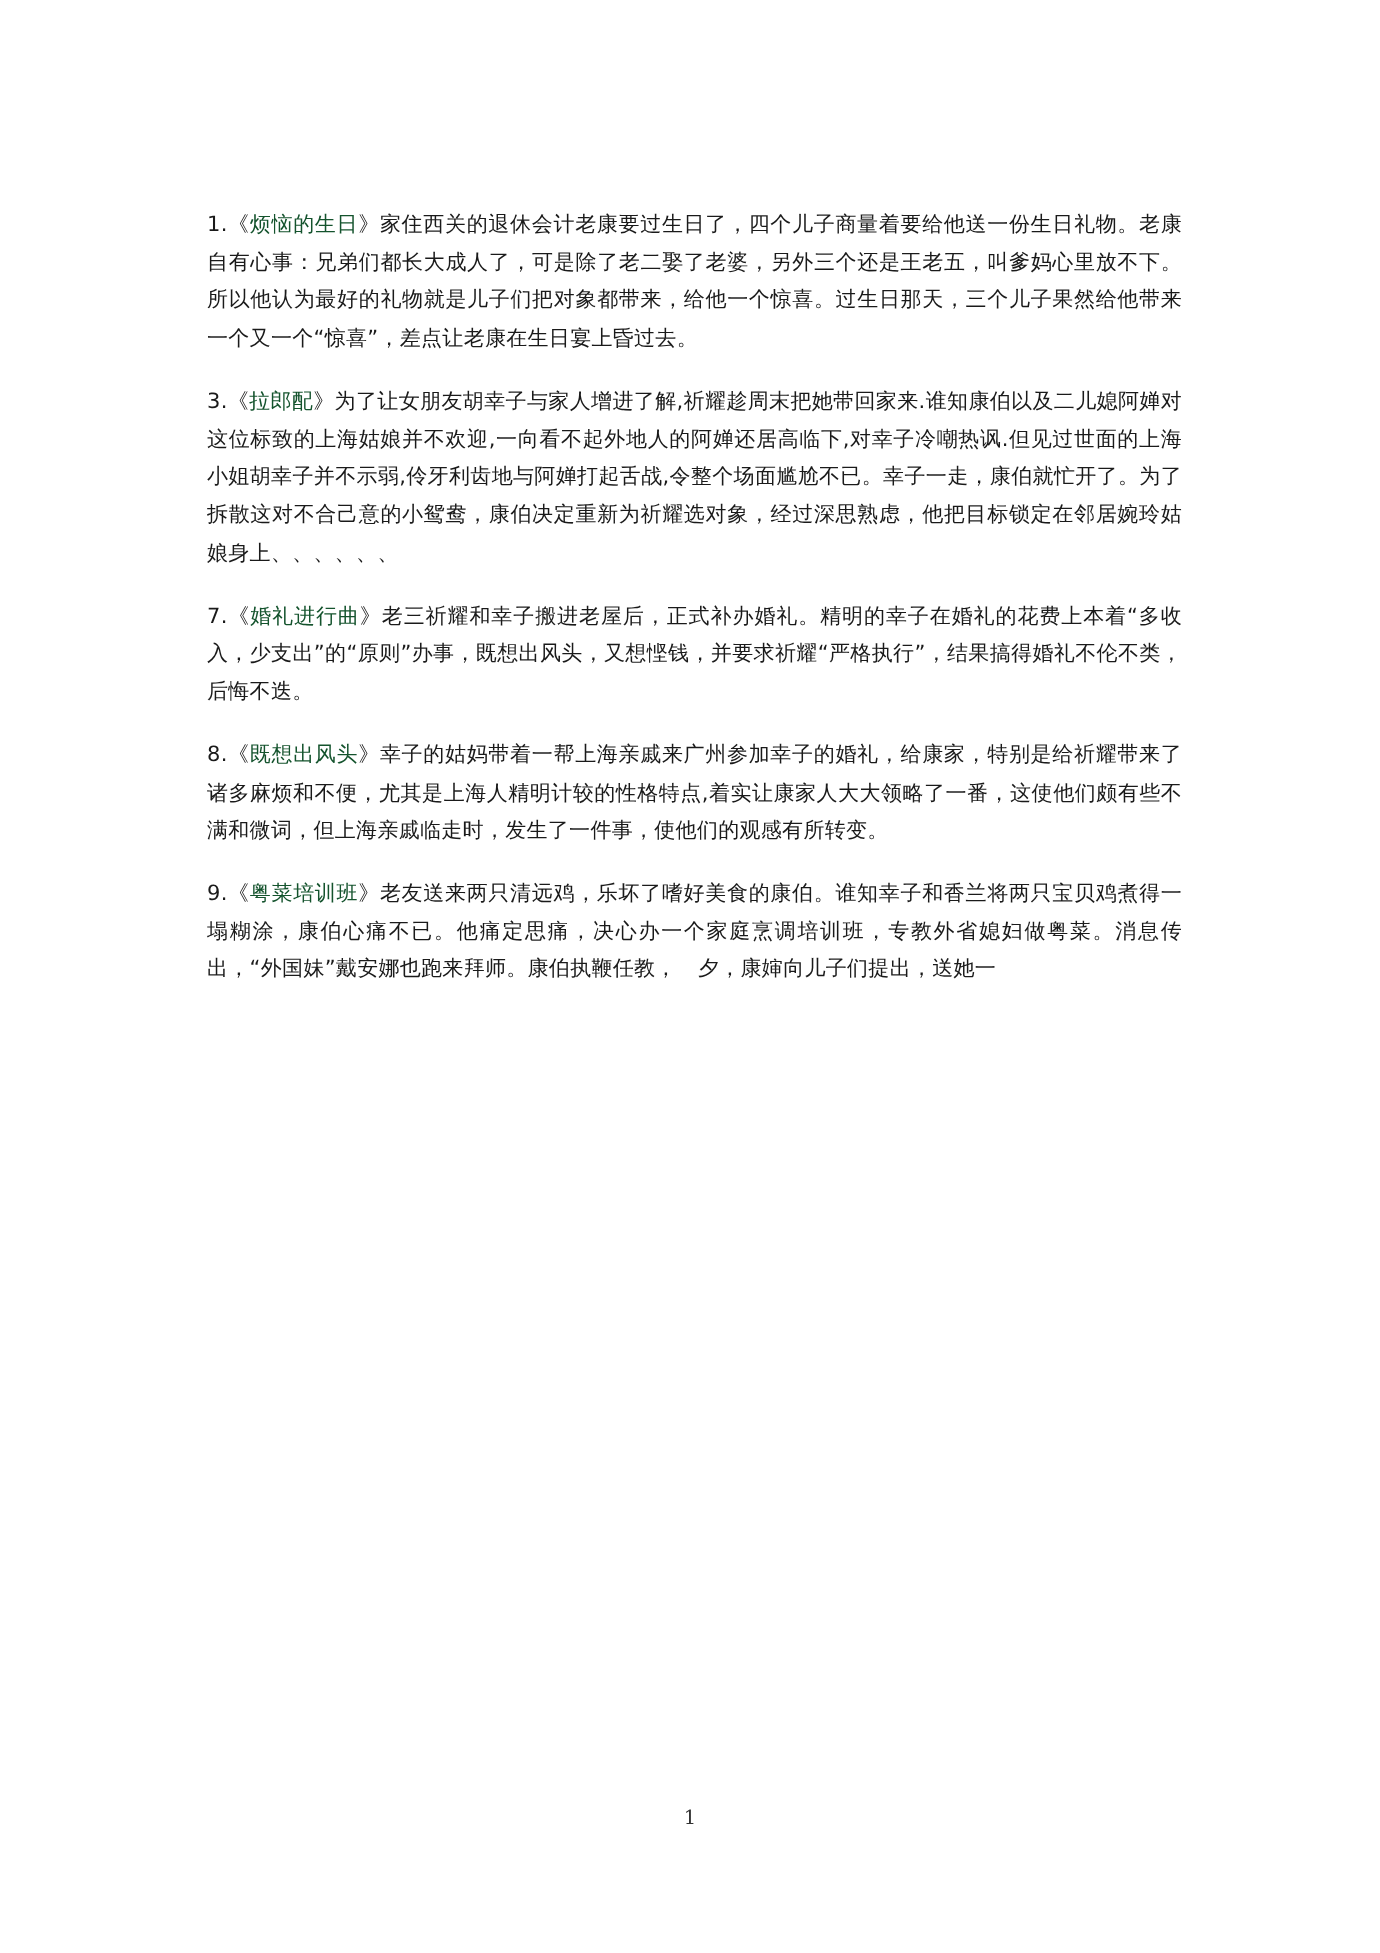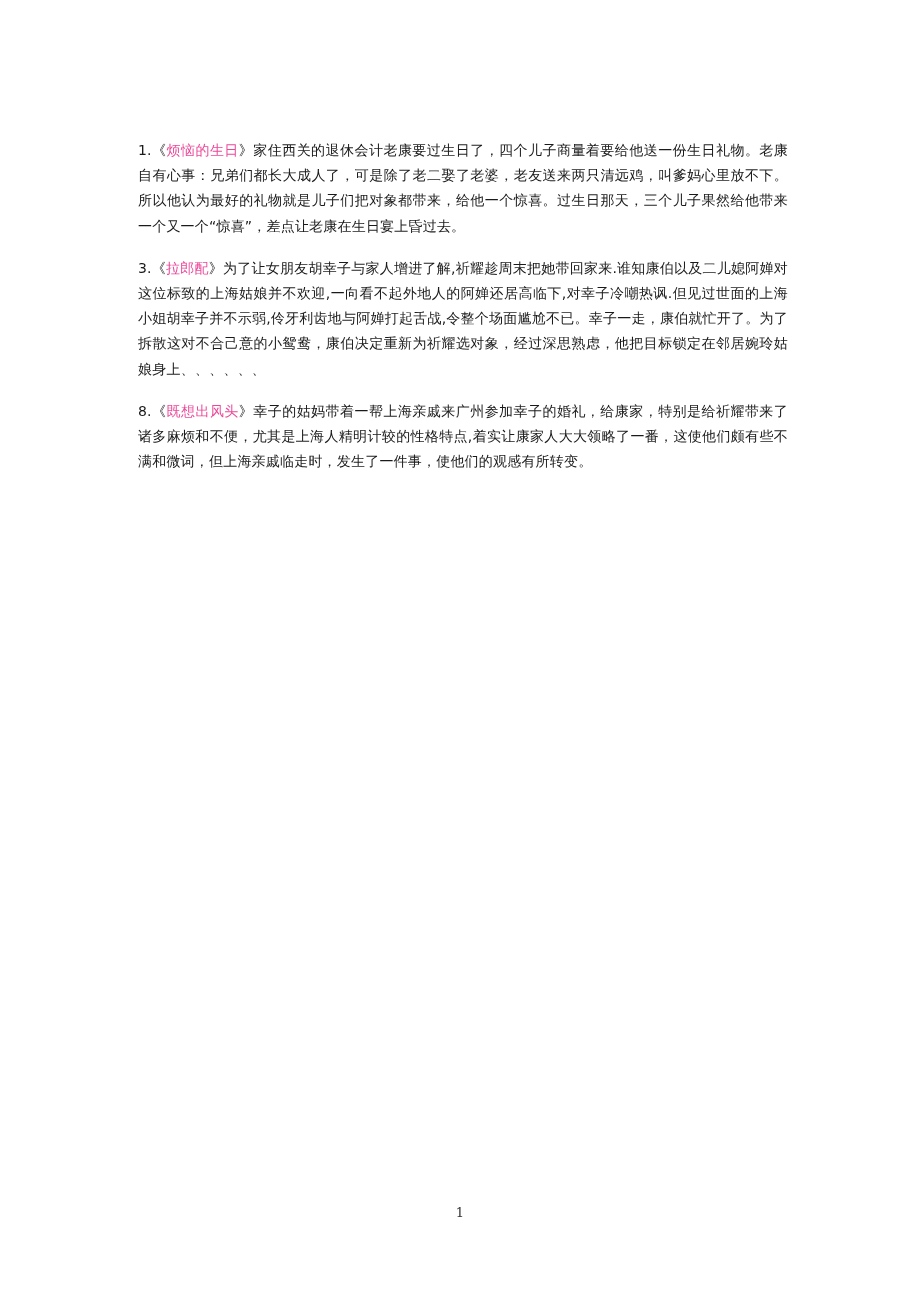--- a/index.html
+++ b/index.html
@@ -1,35 +1,37 @@
 <!DOCTYPE html>
 <html><head>
 <meta charset="utf-8">
 <style>
   html, body { margin: 0; padding: 0; background: #ffffff; }
   body { width: 920px; height: 1302px; position: relative; overflow: hidden;
          font-family: "DejaVu Sans", "Liberation Sans", sans-serif; color: #1a1a1a; }
   .page { position: absolute; left: 138px; top: 138px; width: 650px; }
   .para { margin: 0 0 17px 0; font-size: 14px; line-height: 25.2px; text-align: justify; letter-spacing: 0.2px; }
   .num { font-weight: normal; }
-  .title-link { color: #ec4899; text-decoration: none; }
+  .title-link { color: #14532d; text-decoration: none; }
   .bracket { color: #1a1a1a; }
   .page-number { position: absolute; left: 0; width: 920px; top: 1205px; text-align: center;
                  font-family: "DejaVu Serif", "Liberation Serif", serif; font-size: 13px; color: #333; }
 </style>
 </head>
 <body>
 
 <div class="page">
-  <p class="para"><span class="num">1.</span><span class="bracket">《</span><a class="title-link">烦恼的生日</a><span class="bracket">》</span><span>家住西关的退休会计老康要过生日了，四个儿子商量着要给他送一份生日礼物。老康自有心事：兄弟们都长大成人了，可是除了老二娶了老婆，老友送来两只清远鸡，叫爹妈心里放不下。所以他认为最好的礼物就是儿子们把对象都带来，给他一个惊喜。过生日那天，三个儿子果然给他带来一个又一个“惊喜”，差点让老康在生日宴上昏过去。</span></p>
+  <p class="para"><span class="num">1.</span><span class="bracket">《</span><a class="title-link">烦恼的生日</a><span class="bracket">》</span><span>家住西关的退休会计老康要过生日了，四个儿子商量着要给他送一份生日礼物。老康自有心事：兄弟们都长大成人了，可是除了老二娶了老婆，另外三个还是王老五，叫爹妈心里放不下。所以他认为最好的礼物就是儿子们把对象都带来，给他一个惊喜。过生日那天，三个儿子果然给他带来一个又一个“惊喜”，差点让老康在生日宴上昏过去。</span></p>
 
 
   <p class="para"><span class="num">3.</span><span class="bracket">《</span><a class="title-link">拉郎配</a><span class="bracket">》</span><span>为了让女朋友胡幸子与家人增进了解,祈耀趁周末把她带回家来.谁知康伯以及二儿媳阿婵对这位标致的上海姑娘并不欢迎,一向看不起外地人的阿婵还居高临下,对幸子冷嘲热讽.但见过世面的上海小姐胡幸子并不示弱,伶牙利齿地与阿婵打起舌战,令整个场面尴尬不已。幸子一走，康伯就忙开了。为了拆散这对不合己意的小鸳鸯，康伯决定重新为祈耀选对象，经过深思熟虑，他把目标锁定在邻居婉玲姑娘身上、、、、、、</span></p>
 
 
 
 
+  <p class="para"><span class="num">7.</span><span class="bracket">《</span><a class="title-link">婚礼进行曲</a><span class="bracket">》</span><span>老三祈耀和幸子搬进老屋后，正式补办婚礼。精明的幸子在婚礼的花费上本着“多收入，少支出”的“原则”办事，既想出风头，又想悭钱，并要求祈耀“严格执行”，结果搞得婚礼不伦不类，后悔不迭。</span></p>
 
   <p class="para"><span class="num">8.</span><span class="bracket">《</span><a class="title-link">既想出风头</a><span class="bracket">》</span><span>幸子的姑妈带着一帮上海亲戚来广州参加幸子的婚礼，给康家，特别是给祈耀带来了诸多麻烦和不便，尤其是上海人精明计较的性格特点,着实让康家人大大领略了一番，这使他们颇有些不满和微词，但上海亲戚临走时，发生了一件事，使他们的观感有所转变。</span></p>
 
+  <p class="para"><span class="num">9.</span><span class="bracket">《</span><a class="title-link">粤菜培训班</a><span class="bracket">》</span><span>老友送来两只清远鸡，乐坏了嗜好美食的康伯。谁知幸子和香兰将两只宝贝鸡煮得一塌糊涂，康伯心痛不已。他痛定思痛，决心办一个家庭烹调培训班，专教外省媳妇做粤菜。消息传出，“外国妹”戴安娜也跑来拜师。康伯执鞭任教，　夕，康婶向儿子们提出，送她一</span></p>
 </div>
 
 <div class="page-number">1</div>
 
 </body></html>

